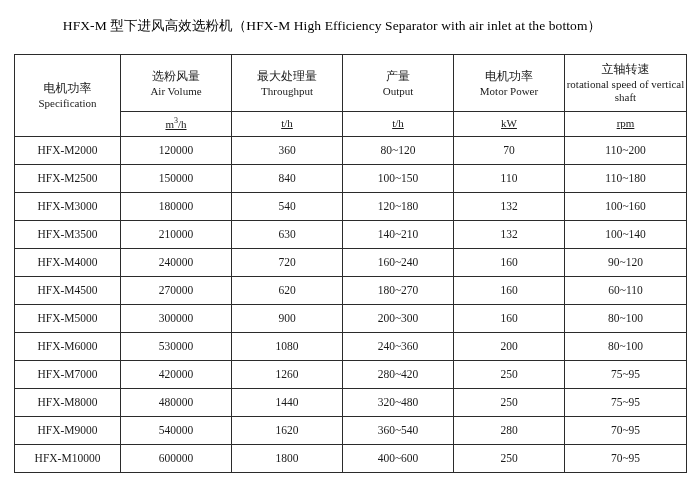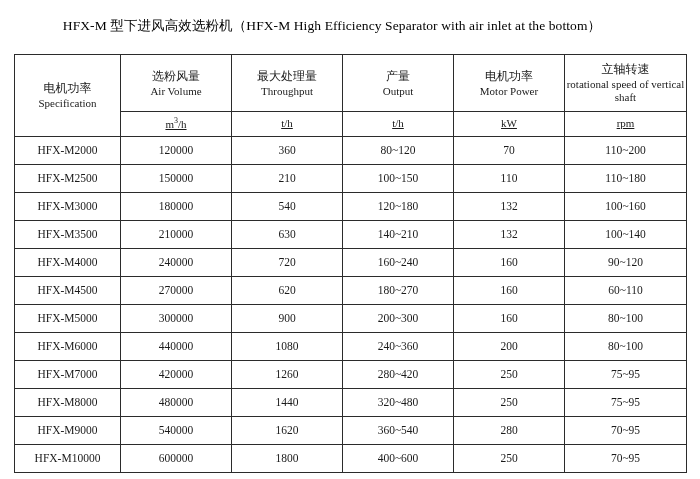--- a/index.html
+++ b/index.html
@@ -137,21 +137,21 @@
           <td class="first-col">HFX-M2000</td>
           <td>120000</td>
           <td>360</td>
           <td>80~120</td>
           <td>70</td>
           <td>110~200</td>
         </tr>
         <tr>
           <td class="first-col">HFX-M2500</td>
           <td>150000</td>
-          <td>210</td>
+          <td>840</td>
           <td>100~150</td>
           <td>110</td>
           <td>110~180</td>
         </tr>
         <tr>
           <td class="first-col">HFX-M3000</td>
           <td>180000</td>
           <td>540</td>
           <td>120~180</td>
           <td>132</td>
@@ -184,21 +184,21 @@
         <tr>
           <td class="first-col">HFX-M5000</td>
           <td>300000</td>
           <td>900</td>
           <td>200~300</td>
           <td>160</td>
           <td>80~100</td>
         </tr>
         <tr>
           <td class="first-col">HFX-M6000</td>
-          <td>440000</td>
+          <td>530000</td>
           <td>1080</td>
           <td>240~360</td>
           <td>200</td>
           <td>80~100</td>
         </tr>
         <tr>
           <td class="first-col">HFX-M7000</td>
           <td>420000</td>
           <td>1260</td>
           <td>280~420</td>

